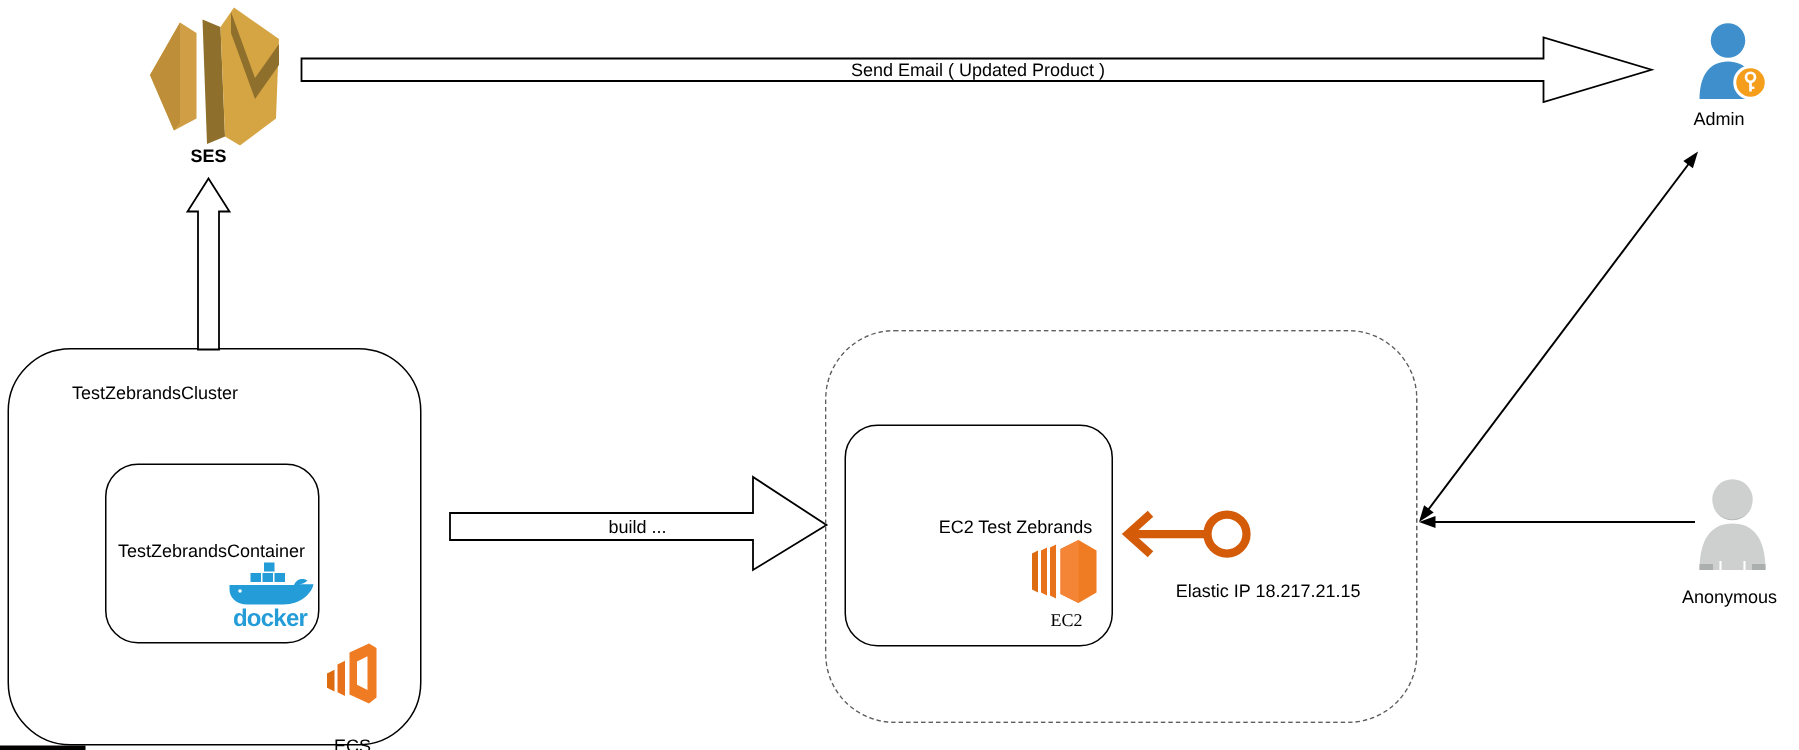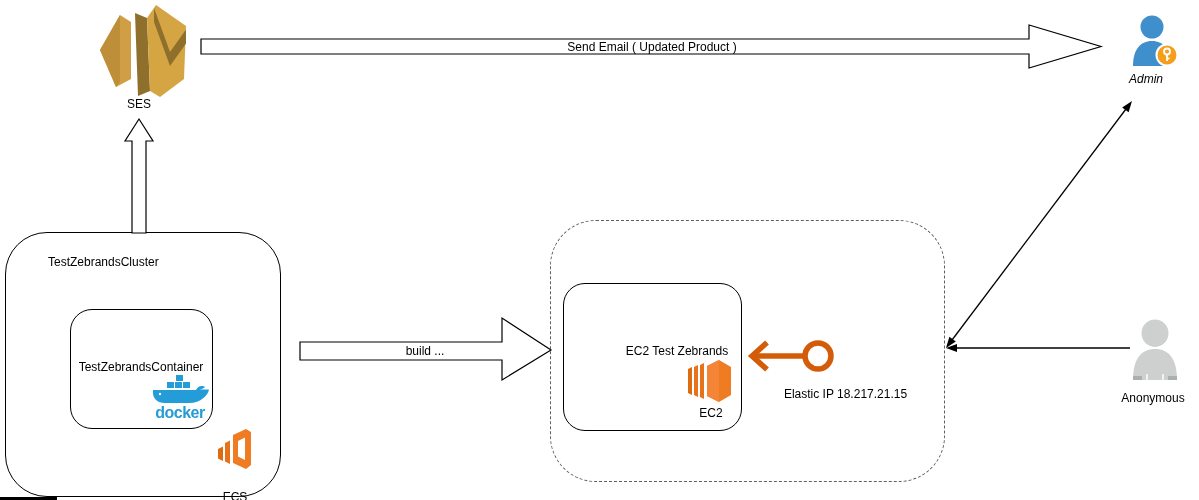--- a/index.html
+++ b/index.html
@@ -45,21 +45,21 @@
   </svg>
   <div class="lbl" style="left:215px;top:490px;width:40px;">ECS</div>
 
   <svg class="abs" style="left:98px;top:2px;" width="88" height="95" viewBox="0 0 88 95">
     <polygon points="2,48 22,13 33,20 33,77 18,85" fill="#CF9E45"></polygon>
     <polygon points="2,48 22,13 22,80 18,85" fill="#BE8F38"></polygon>
     <polygon points="37,11 49,16 52,89 40,94" fill="#8E6F2B"></polygon>
     <polygon points="49,16 58,3 88,24 86,77 62,95 52,89" fill="#D5A544"></polygon>
     <polygon points="56,6 72,50 89,26 89,40 72,64 56,20" fill="#8E6F2B"></polygon>
   </svg>
-  <div class="lbl" style="left:119px;top:97px;width:40px;">SES</div>
+  <div class="lbl" style="left:119px;top:97px;width:40px;font-weight:bold;">SES</div>
 
   <svg class="abs" style="left:120px;top:115px;" width="36" height="120" viewBox="0 0 36 120">
     <polygon points="19,4 33,26 26,26 26,118 12,118 12,26 5,26" fill="#ffffff" stroke="#000000" stroke-width="1.2"></polygon>
   </svg>
 
   <svg class="abs" style="left:200px;top:24px;" width="905" height="46" viewBox="0 0 905 46">
     <polygon points="1,15 829,15 829,1 901,22.5 829,44 829,30 1,30" fill="#ffffff" stroke="#000000" stroke-width="1.2"></polygon>
     <text x="452" y="26.5" text-anchor="middle">Send Email ( Updated Product )</text>
   </svg>
 
@@ -73,21 +73,21 @@
   <div class="box rounded-md" style="left:563px;top:283px;width:177px;height:146px;"></div>
   <div class="lbl" style="left:607px;top:344px;width:140px;">EC2 Test Zebrands</div>
 
   <svg class="abs" style="left:688px;top:358px;" width="44" height="46" viewBox="0 0 44 46">
     <polygon points="0,11 4,9 4,37 0,35" fill="#DD6B10"></polygon>
     <polygon points="6,9 10,7 10,39 6,37" fill="#E8721B"></polygon>
     <polygon points="12,7 16,5 16,41 12,39" fill="#E8721B"></polygon>
     <polygon points="19,8 31,2 43,9 43,37 31,44 19,38" fill="#EF7B23"></polygon>
     <polygon points="19,8 31,2 31,44 19,38" fill="#F58536"></polygon>
   </svg>
-  <div class="lbl" style="left:691px;top:406px;width:40px;">EC2</div>
+  <div class="lbl" style="left:691px;top:406px;width:40px;font-family:Liberation Serif, serif;">EC2</div>
 
   <svg class="abs" style="left:744px;top:334px;" width="100" height="46" viewBox="0 0 100 46">
     <g stroke="#D45B07" stroke-width="5.5" fill="none" stroke-linejoin="miter">
       <circle cx="74" cy="22" r="13"></circle>
       <line x1="60" y1="22" x2="10" y2="22"></line>
       <polyline points="23,8.5 8,22 23,35.5"></polyline>
     </g>
   </svg>
   <div class="lbl" style="left:764px;top:387px;width:163px;">Elastic IP 18.217.21.15</div>
 
@@ -108,21 +108,21 @@
   <svg class="abs" style="left:1130px;top:14px;" width="48" height="56" viewBox="0 0 48 56">
     <circle cx="22" cy="13" r="11.5" fill="#3E8FCC"></circle>
     <path d="M22,27 C10,27 3,36 3,52 L41,52 C41,36 34,27 22,27 Z" fill="#3E8FCC"></path>
     <g>
       <circle cx="37" cy="41" r="10.5" fill="#F59E1C" stroke="#ffffff" stroke-width="2"></circle>
       <circle cx="37" cy="37.5" r="3" fill="none" stroke="#ffffff" stroke-width="1.8"></circle>
       <line x1="37" y1="40.5" x2="37" y2="47" stroke="#ffffff" stroke-width="1.8"></line>
       <line x1="37" y1="44.5" x2="39.6" y2="44.5" stroke="#ffffff" stroke-width="1.6"></line>
     </g>
   </svg>
-  <div class="lbl" style="left:1116px;top:72px;width:60px;font-style:italic;">Admin</div>
+  <div class="lbl" style="left:1116px;top:72px;width:60px;">Admin</div>
 
   <svg class="abs" style="left:1128px;top:318px;" width="54" height="66" viewBox="0 0 54 66">
     <path d="M27,31 C13,31 5,41 5,62 L49,62 C49,41 41,31 27,31 Z" fill="#CDD0CF"></path>
     <rect x="5" y="58" width="9" height="4" fill="#ABAFAE"></rect>
     <rect x="40" y="58" width="9" height="4" fill="#ABAFAE"></rect>
     <circle cx="27" cy="15" r="13.5" fill="#CDD0CF"></circle>
     <path d="M14,19 A13.5,13.5 0 0 0 40,19 A13.8,13.8 0 0 1 14,19 Z" fill="#B5B8B7"></path>
     <line x1="19" y1="56" x2="19" y2="62" stroke="#fff" stroke-width="1.4"></line>
     <line x1="35" y1="56" x2="35" y2="62" stroke="#fff" stroke-width="1.4"></line>
   </svg>

